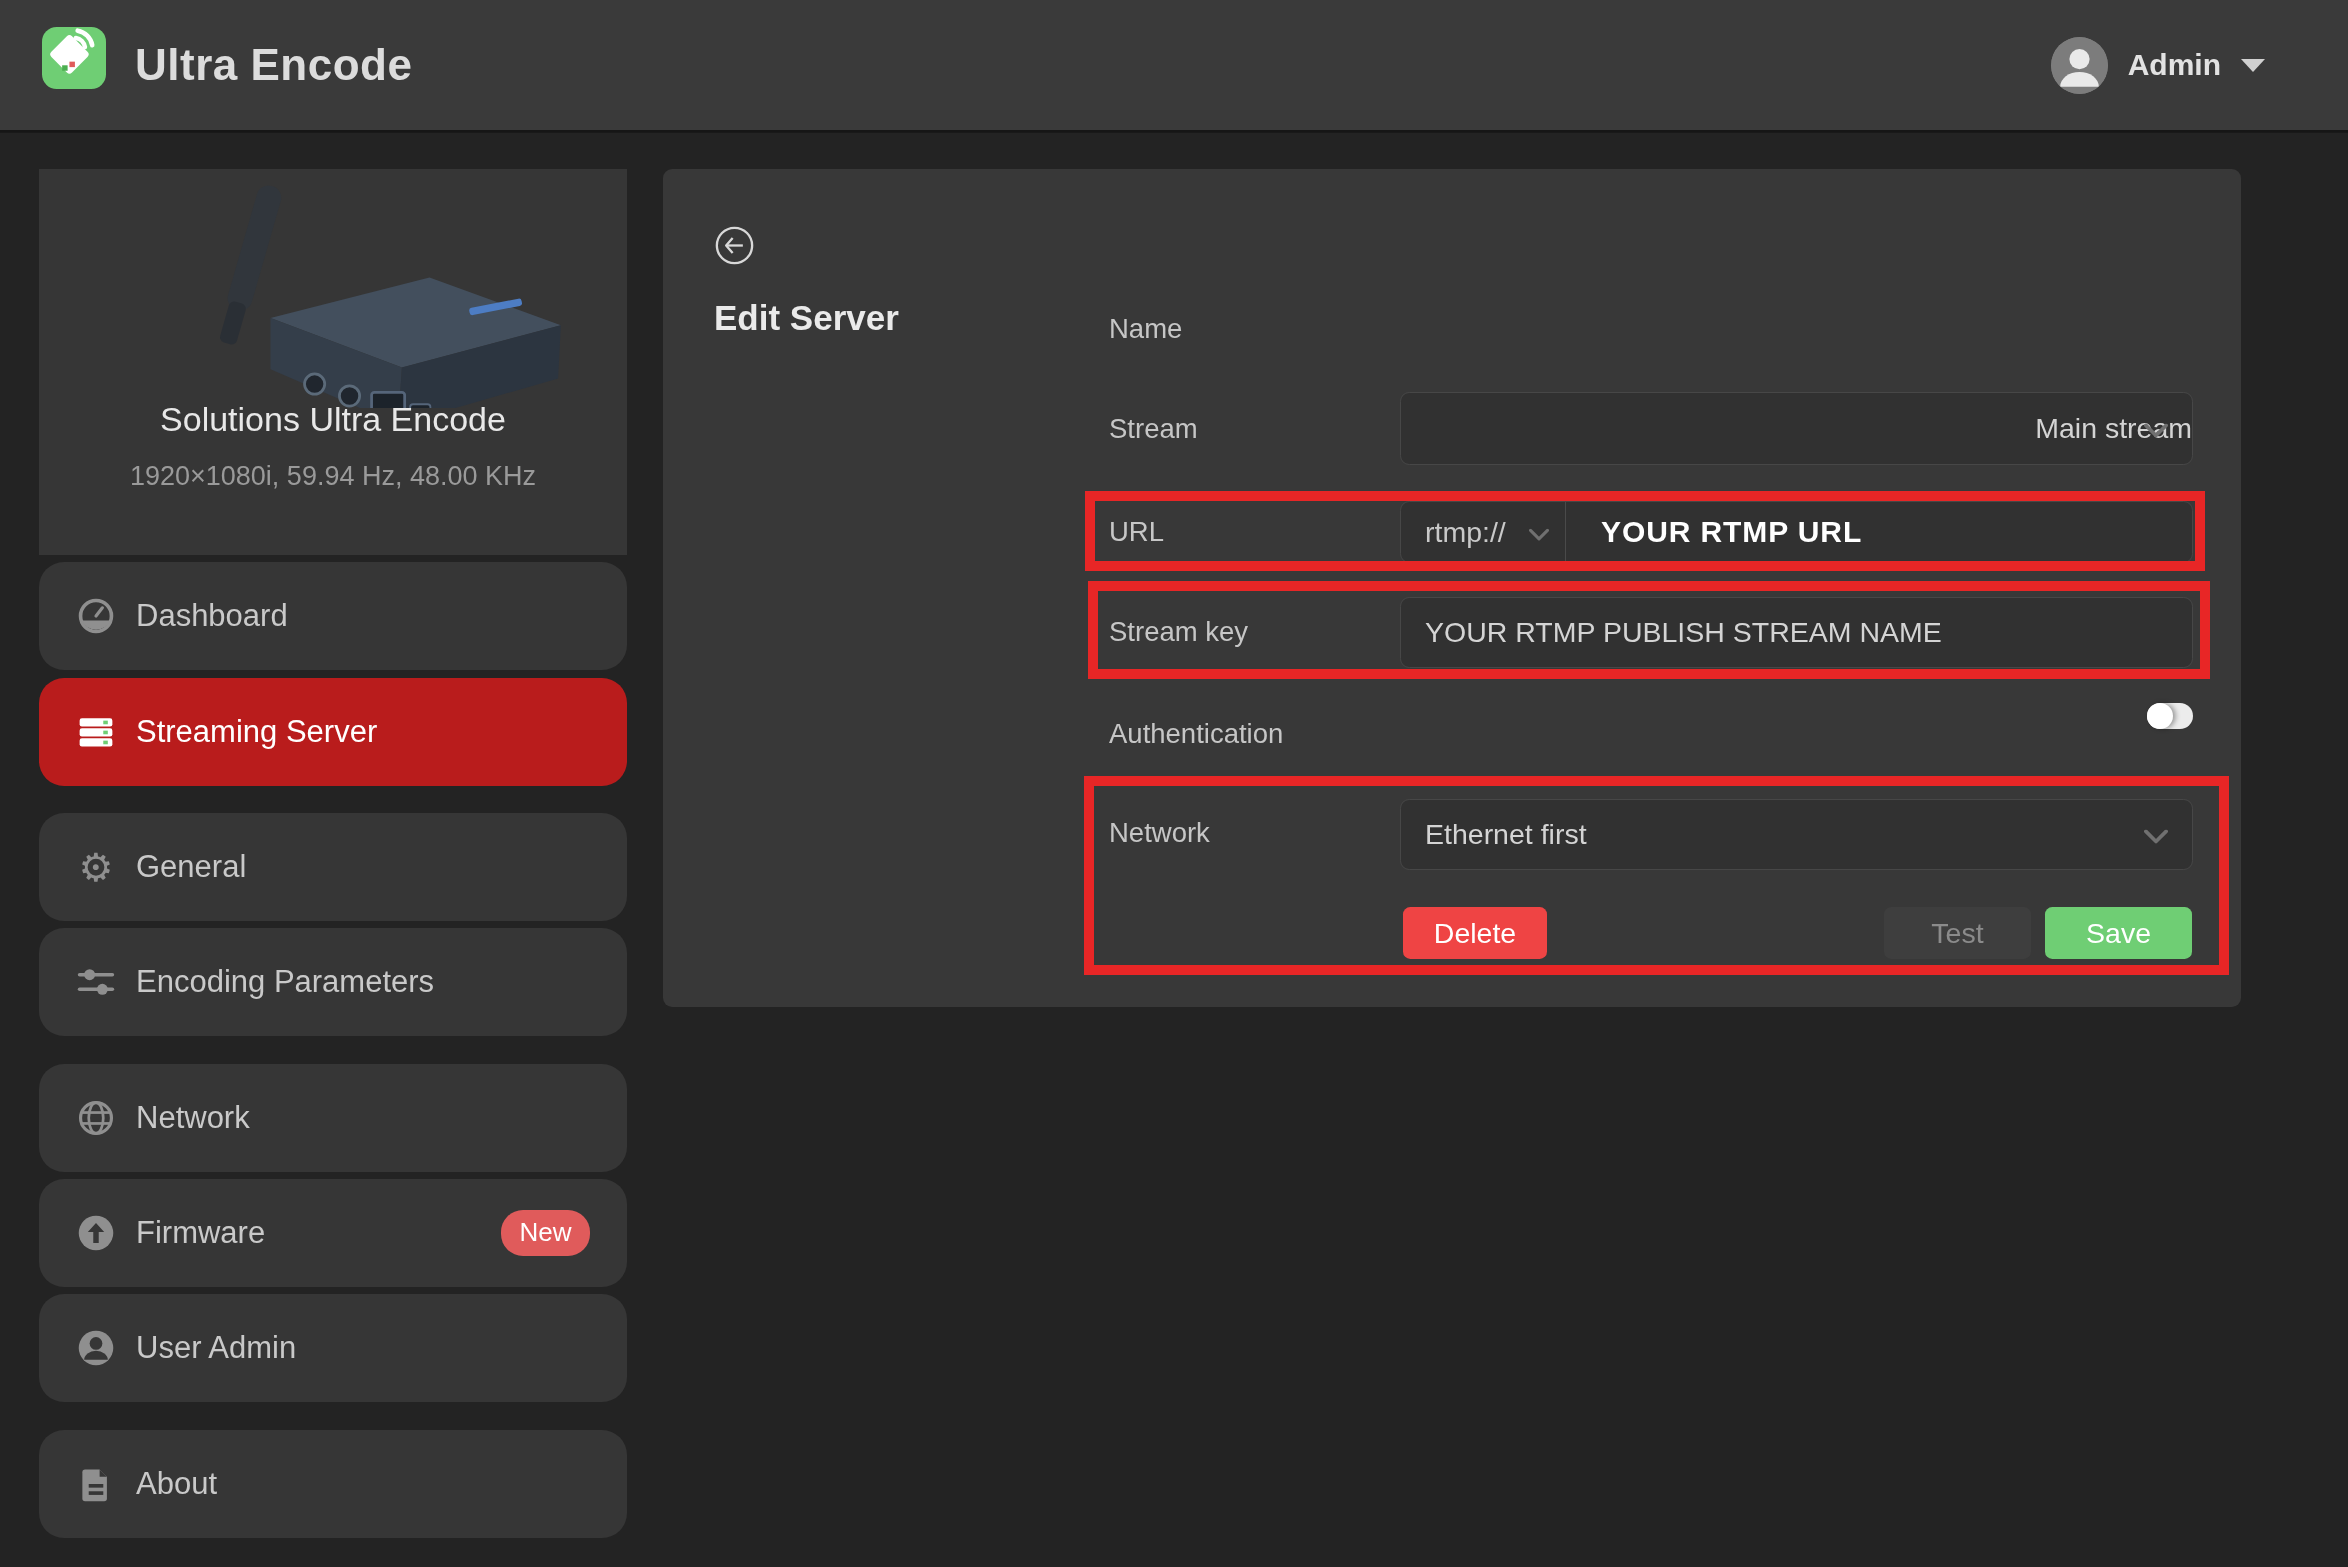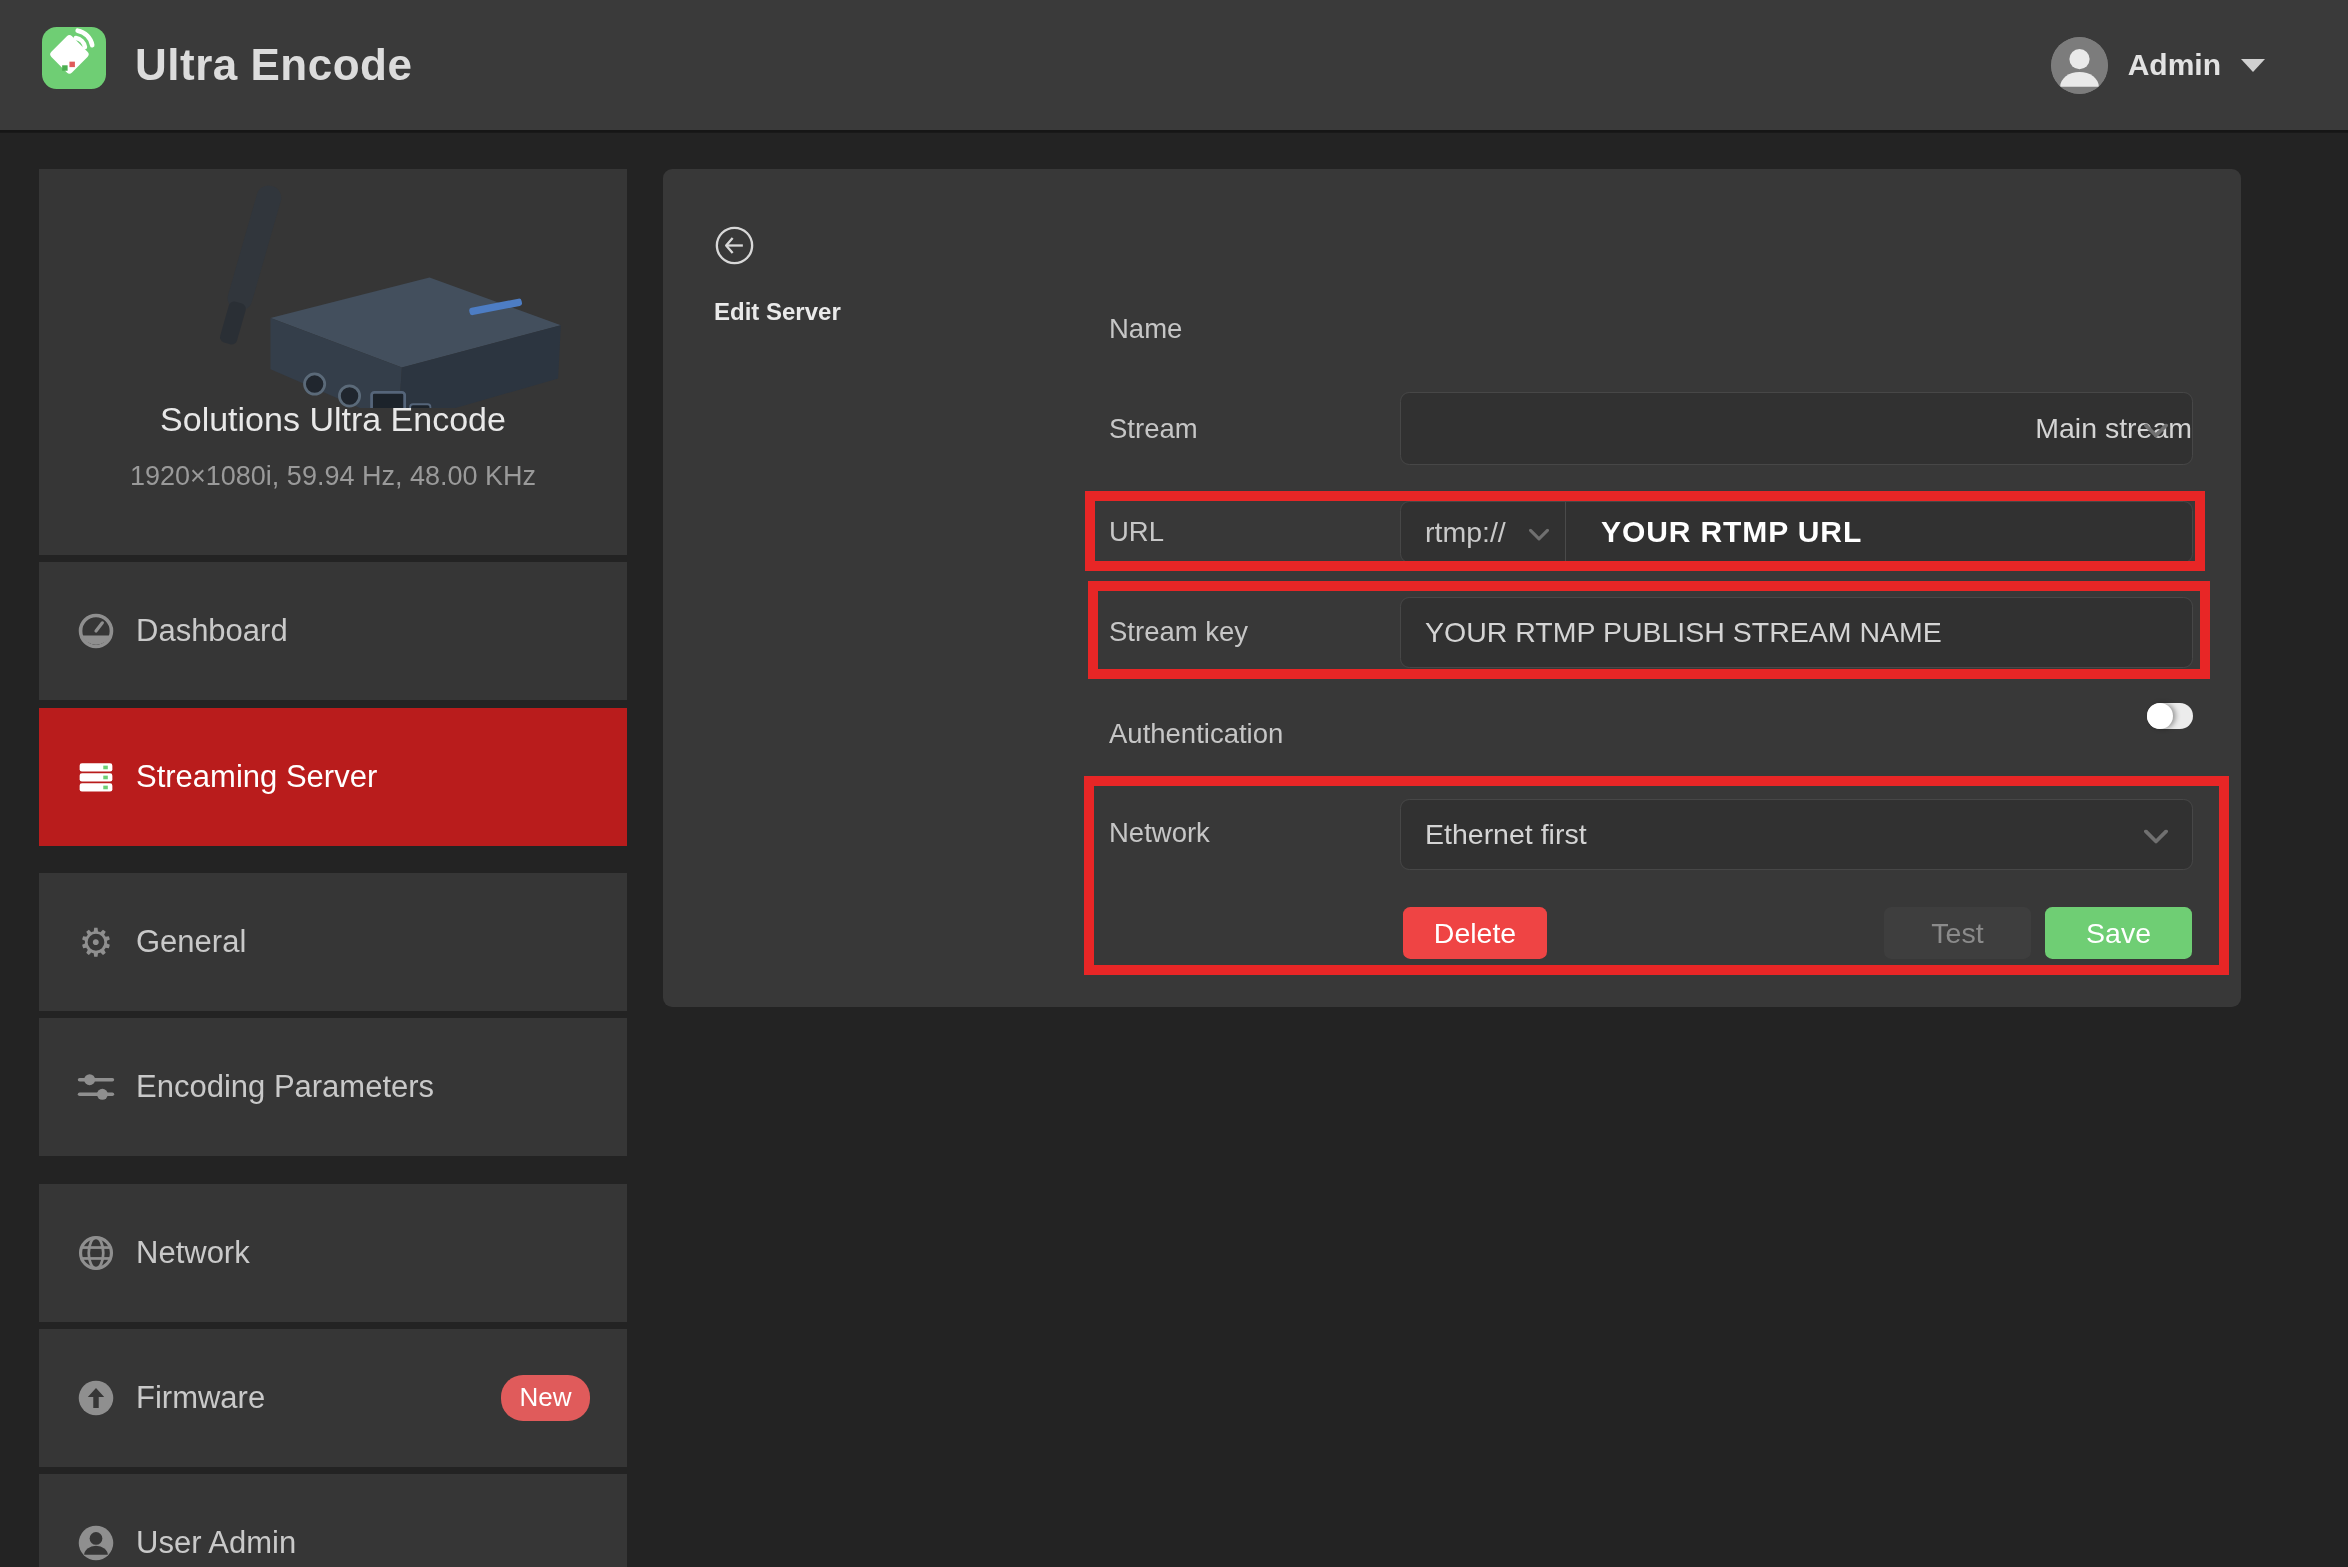--- a/index.html
+++ b/index.html
@@ -20,33 +20,33 @@
   .caret{width:0;height:0;border-left:12px solid transparent;border-right:12px solid transparent;border-top:13.8px solid #d0d0d0;}
   
   .sidebar{position:absolute;left:39px;top:169px;width:588px;display:flex;flex-direction:column;}
   .device-card{position:relative;height:386px;background:#363636;}
   .device-name{position:absolute;left:0;width:100%;top:231px;text-align:center;
     font-size:34px;color:#e8e8e8;}
   .device-format{position:absolute;left:0;width:100%;top:292px;text-align:center;
     font-size:27px;color:#9a9a9a;}
   .sep{height:7.3px;}
   .gap{height:27.5px;}
-  .menu-item{height:108px;background:#363636;display:flex;align-items:center;padding:15px 37px;
-    color:#c9c9c9;font-size:31px;cursor:pointer;position:relative;}
+  .menu-item{height:108px;background:#363636;display:flex;align-items:center;padding:0 37px;
+    color:#c9c9c9;font-size:31px;cursor:pointer;position:relative;border-radius:25px;}
   .menu-item .mi-icon{width:40px;height:40px;flex:0 0 40px;margin-right:20px;color:#8f8f8f;
     display:flex;align-items:center;justify-content:center;}
   .menu-item.active{background:#b91c1c;color:#ffffff;}
   .menu-item.active .mi-icon{color:#ffffff;}
   .badge{margin-left:auto;background:#e05b5b;color:#fff;font-size:26px;line-height:1;
     padding:9.2px 18.4px 11px;border-radius:22px;}
   .glyph{font-family:"DejaVu Sans",sans-serif;font-size:39px;line-height:1;}
   
   .panel{position:absolute;left:663px;top:169px;width:1578px;height:838px;background:#383838;border-radius:9.2px;}
   .back-btn{position:absolute;left:52px;top:57px;width:39px;height:39px;cursor:pointer;color:#d8d8d8;}
-  .page-title{position:absolute;left:51px;top:129px;font-size:24px;font-weight:bold;color:#eaeaea;}
+  .page-title{position:absolute;left:51px;top:129px;font-size:35px;font-weight:bold;color:#eaeaea;}
   .flabel{position:absolute;left:446px;font-size:27.5px;color:#c6c6c6;}
   .field{position:absolute;left:737px;width:793px;box-sizing:border-box;background:#313131;
     border:1.8px solid #474747;border-radius:9.2px;display:flex;align-items:center;
     color:#d4d4d4;font-size:28.5px;}
   .field.select{cursor:pointer;}
   .field .pad{padding-left:24px;}
   .chev{position:absolute;right:24px;top:50%;transform:translateY(-50%);color:#707070;}
   .url-scheme{width:164px;align-self:stretch;border-right:1.8px solid #4a4a4a;position:relative;
     display:flex;align-items:center;cursor:pointer;color:#c9c9c9;}
   .url-scheme .chev{right:16.5px;}

